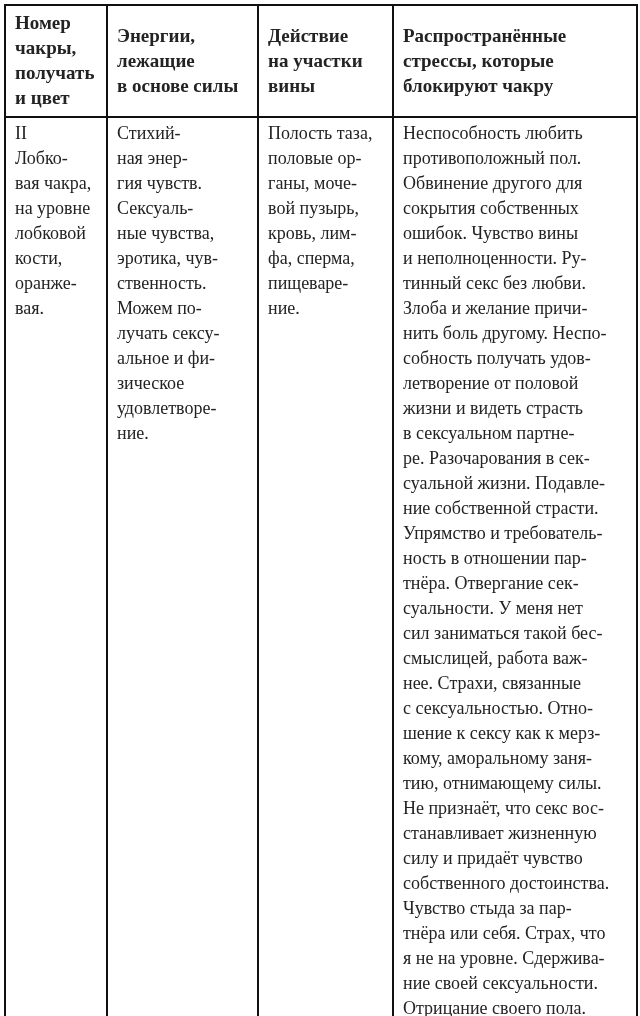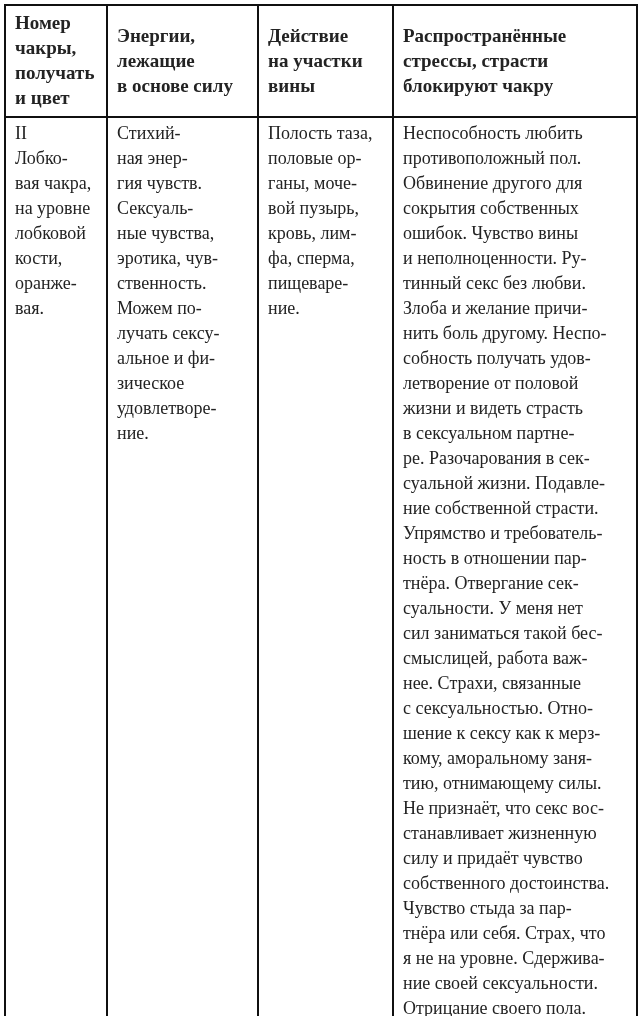--- a/index.html
+++ b/index.html
@@ -58,26 +58,26 @@
     <col class="c4">
   </colgroup>
   <thead>
     <tr>
       <th>Номер
 чакры,
 получать
 и цвет</th>
       <th>Энергии,
 лежащие
-в основе силу</th>
+в основе силы</th>
       <th>Действие
 на участки
 вины</th>
       <th>Распространённые
-стрессы, страсти
+стрессы, которые
 блокируют чакру</th>
     </tr>
   </thead>
   <tbody>
     <tr>
       <td>II
 Лобко-
 вая чакра,
 на уровне
 лобковой

